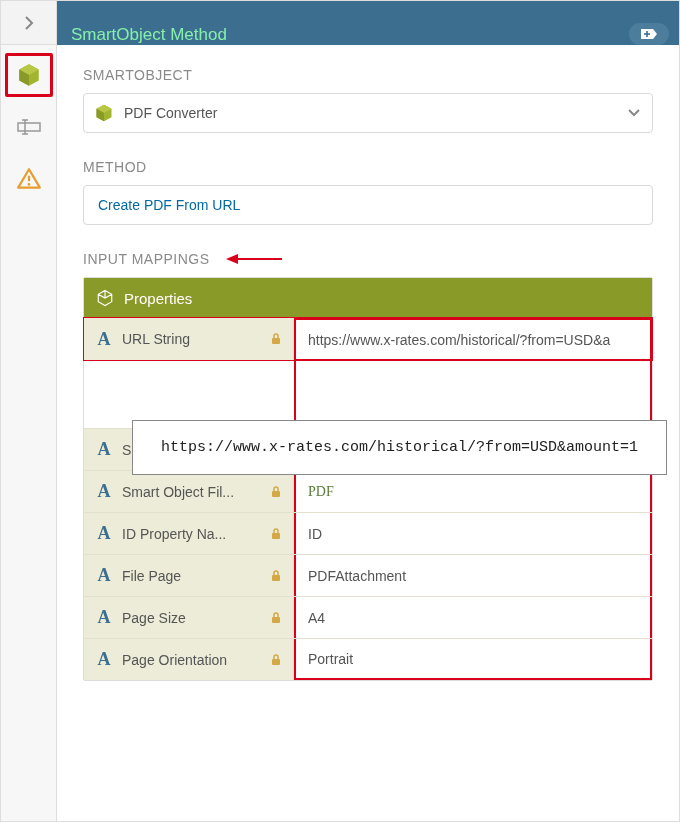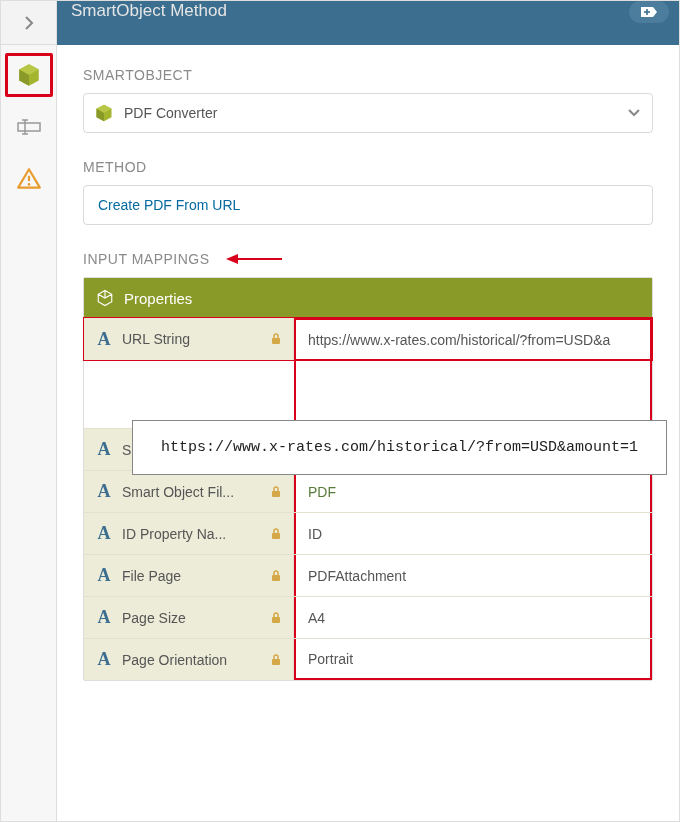--- a/index.html
+++ b/index.html
@@ -50,24 +50,24 @@
       border-radius: 2px;
     }
     .main {
       flex: 1;
       display: flex;
       flex-direction: column;
       overflow: hidden;
     }
     .header {
       background: #3b6e8f;
-      color: #e5e5e5;
+      color: #86efac;
       height: 44px;
       display: flex;
-      align-items: flex-start;
+      align-items: flex-end;
       justify-content: space-between;
       padding: 0 10px 0 14px;
     }
     .header-title {
       font-size: 17px;
       font-weight: 400;
     }
     .header-btn {
       background: #4d7d9c;
       border-radius: 14px;
@@ -179,21 +179,21 @@
       background: #fff;
       display: flex;
       align-items: center;
       padding: 0 12px;
       color: #555;
       cursor: text;
       overflow: hidden;
       white-space: nowrap;
       text-overflow: ellipsis;
     }
-    .map-right.link { color: #5a7a3a; }
+    .map-right.link { color: #5a7a3a; font-family: Liberation Serif, serif; }
     .floating-box {
       position: absolute;
       background: #fff;
       border: 1px solid #888;
       padding: 18px 28px;
       font-family: "Courier New", monospace;
       font-size: 15px;
       color: #222;
       left: 132px;
       top: 420px;

